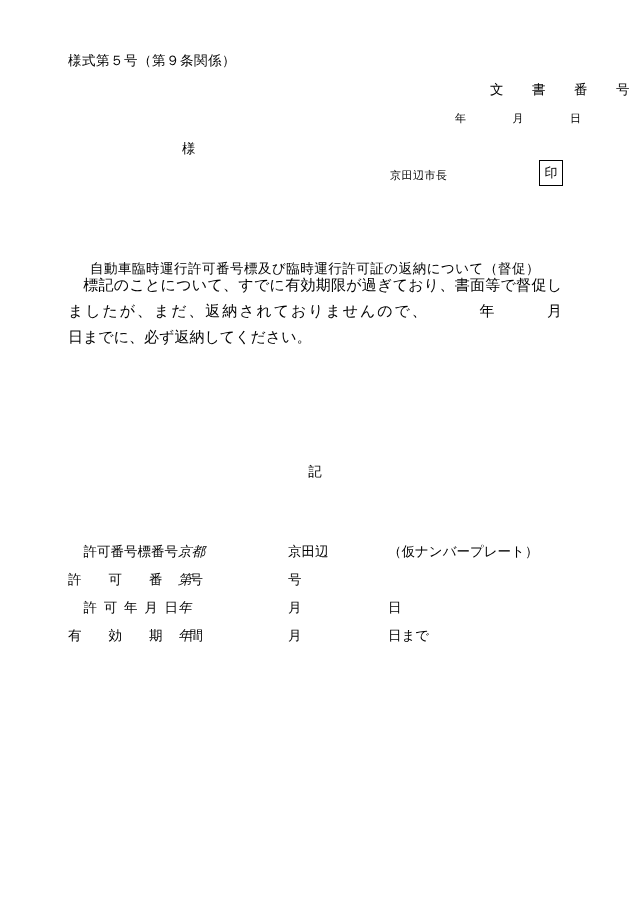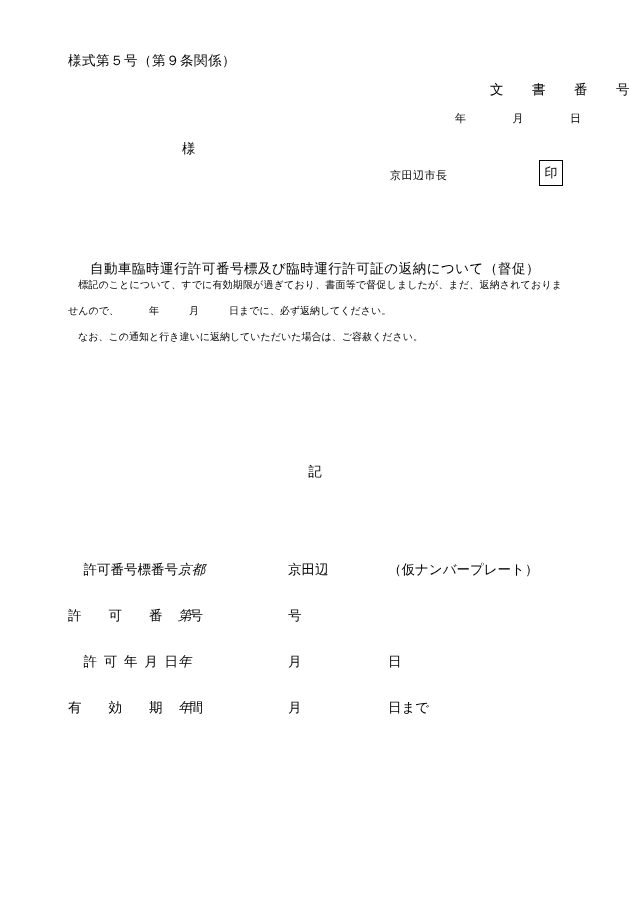--- a/index.html
+++ b/index.html
@@ -69,21 +69,21 @@
     left: 90px;
     top: 220px;
     font-size: 13.5px;
     margin-top: 40px;
   }
   .body-block {
     position: absolute;
     left: 68px;
     top: 272px;
     width: 494px;
-    font-size: 10px;
+    font-size: 15px;
     line-height: 26px;
     text-align: justify;
   }
   .body-block p {
     margin: 0;
     text-indent: 0;
     white-space: pre-wrap;
   }
   .ki {
     position: absolute;
@@ -99,21 +99,21 @@
     top: 538px;
     font-size: 13.5px;
     line-height: 28px;
   }
   .trow {
     white-space: pre;
     display: block;
   }
   .c1 { display: inline-block; width: 110px; text-align: right; }
   .c2 { display: inline-block; width: 110px; font-style: italic; }
-  .c3 { display: inline-block; width: 100px; margin-top: 18px; }
+  .c3 { display: inline-block; width: 100px; }
   .c4 { display: inline-block; width: 100px; }
 </style>
 </head>
 <body>
 
 <div class="page">
 
   <div class="line form-no">様式第５号（第９条関係）</div>
 
   <div class="line doc-no">文　　書　　番　　号</div>
@@ -123,21 +123,20 @@
   <div class="line addressee">様</div>
 
   <div class="line issuer">京田辺市長</div>
 
   <div class="seal">印</div>
 
   <div class="line title">自動車臨時運行許可番号標及び臨時運行許可証の返納について（督促）</div>
 
   <div class="body-block">
     <p>　標記のことについて、すでに有効期限が過ぎており、書面等で督促しましたが、まだ、返納されておりませんので、　　　年　　　月　　　日までに、必ず返納してください。</p>
-    <p>　なお、この通知と行き違いに返納していただいた場合は、ご容赦ください。</p>
   </div>
 
   <div class="ki">記</div>
 
   <div class="table">
     <span class="trow"><span class="c1">許可番号標番号</span><span class="c2">京都</span><span class="c3">京田辺</span><span class="c4">（仮ナンバープレート）</span></span>
     <span class="trow"><span class="c1">許　　可　　番　　号</span><span class="c2">第</span><span class="c3">号</span><span class="c4"></span></span>
     <span class="trow"><span class="c1">許  可  年  月  日</span><span class="c2">年</span><span class="c3">月</span><span class="c4">日</span></span>
     <span class="trow"><span class="c1">有　　効　　期　　間</span><span class="c2">年</span><span class="c3">月</span><span class="c4">日まで</span></span>
   </div>

